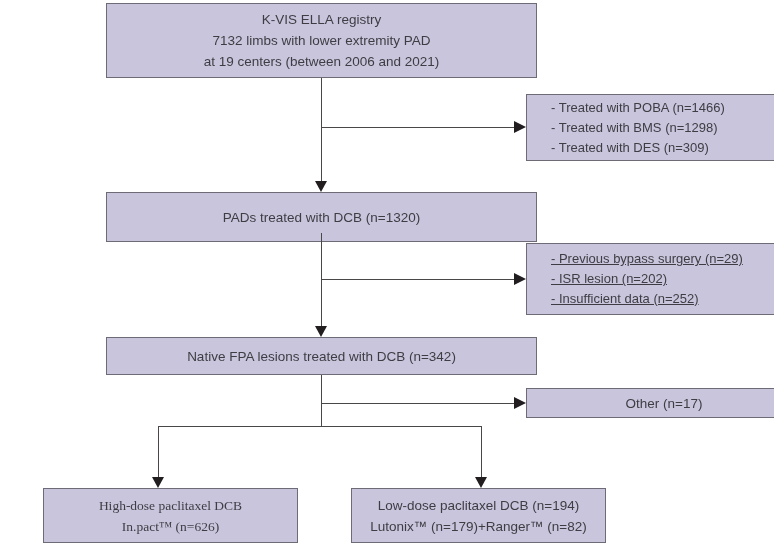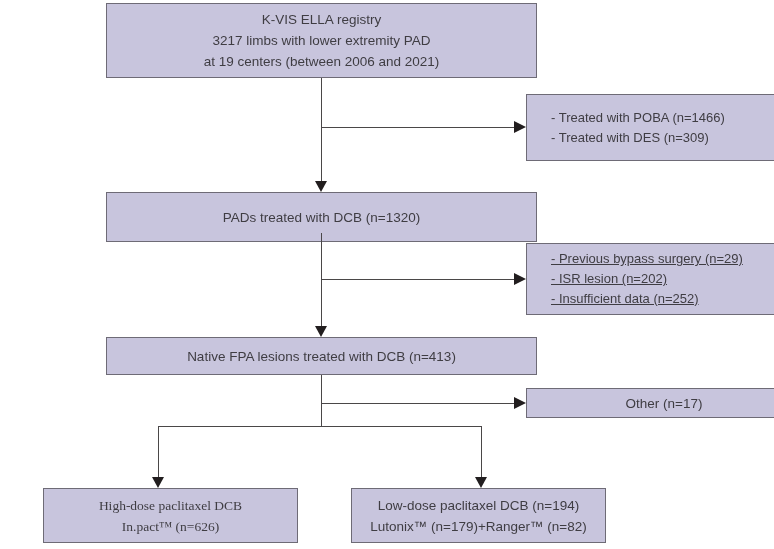--- a/index.html
+++ b/index.html
@@ -60,41 +60,42 @@
     border-left:12px solid var(--arrow-color);
   }
 </style>
 </head>
 <body>
 
 <div class="canvas">
 
   <div class="box" style="left:70px;top:3px;width:431px;height:75px;">
     <span>K-VIS ELLA registry</span>
-    <span>3217 limbs with lower extremity PAD</span>
+    <span>7132 limbs with lower extremity PAD</span>
     <span>at 19 centers (between 2006 and 2021)</span>
   </div>
 
   <div class="box left-align" style="left:490px;top:94px;width:276px;height:67px;">
     <span>- Treated with POBA (n=1466)</span>
+    <span>- Treated with BMS (n=1298)</span>
     <span>- Treated with DES (n=309)</span>
   </div>
 
   <div class="box" style="left:70px;top:192px;width:431px;height:50px;">
     <span>PADs treated with DCB (n=1320)</span>
   </div>
 
   <div class="box left-align" style="left:490px;top:243px;width:276px;height:72px;text-decoration:underline;">
     <span>- Previous bypass surgery (n=29)</span>
     <span>- ISR lesion (n=202)</span>
     <span>- Insufficient data (n=252)</span>
   </div>
 
   <div class="box" style="left:70px;top:337px;width:431px;height:38px;">
-    <span>Native FPA lesions treated with DCB (n=413)</span>
+    <span>Native FPA lesions treated with DCB (n=342)</span>
   </div>
 
   <div class="box" style="left:490px;top:388px;width:276px;height:30px;text-align:center;">
     <span>Other (n=17)</span>
   </div>
 
   <div class="box" style="left:7px;top:488px;width:255px;height:55px;font-family:Liberation Serif, serif;">
     <span>High-dose paclitaxel DCB</span>
     <span>In.pact™ (n=626)</span>
   </div>

